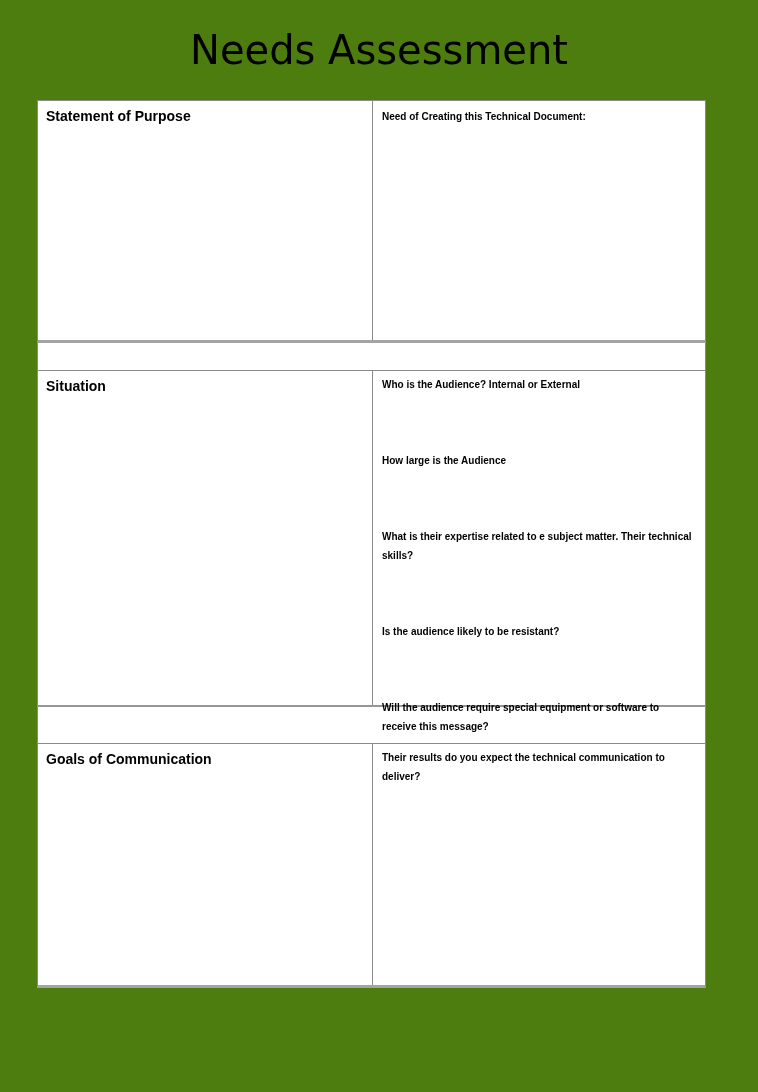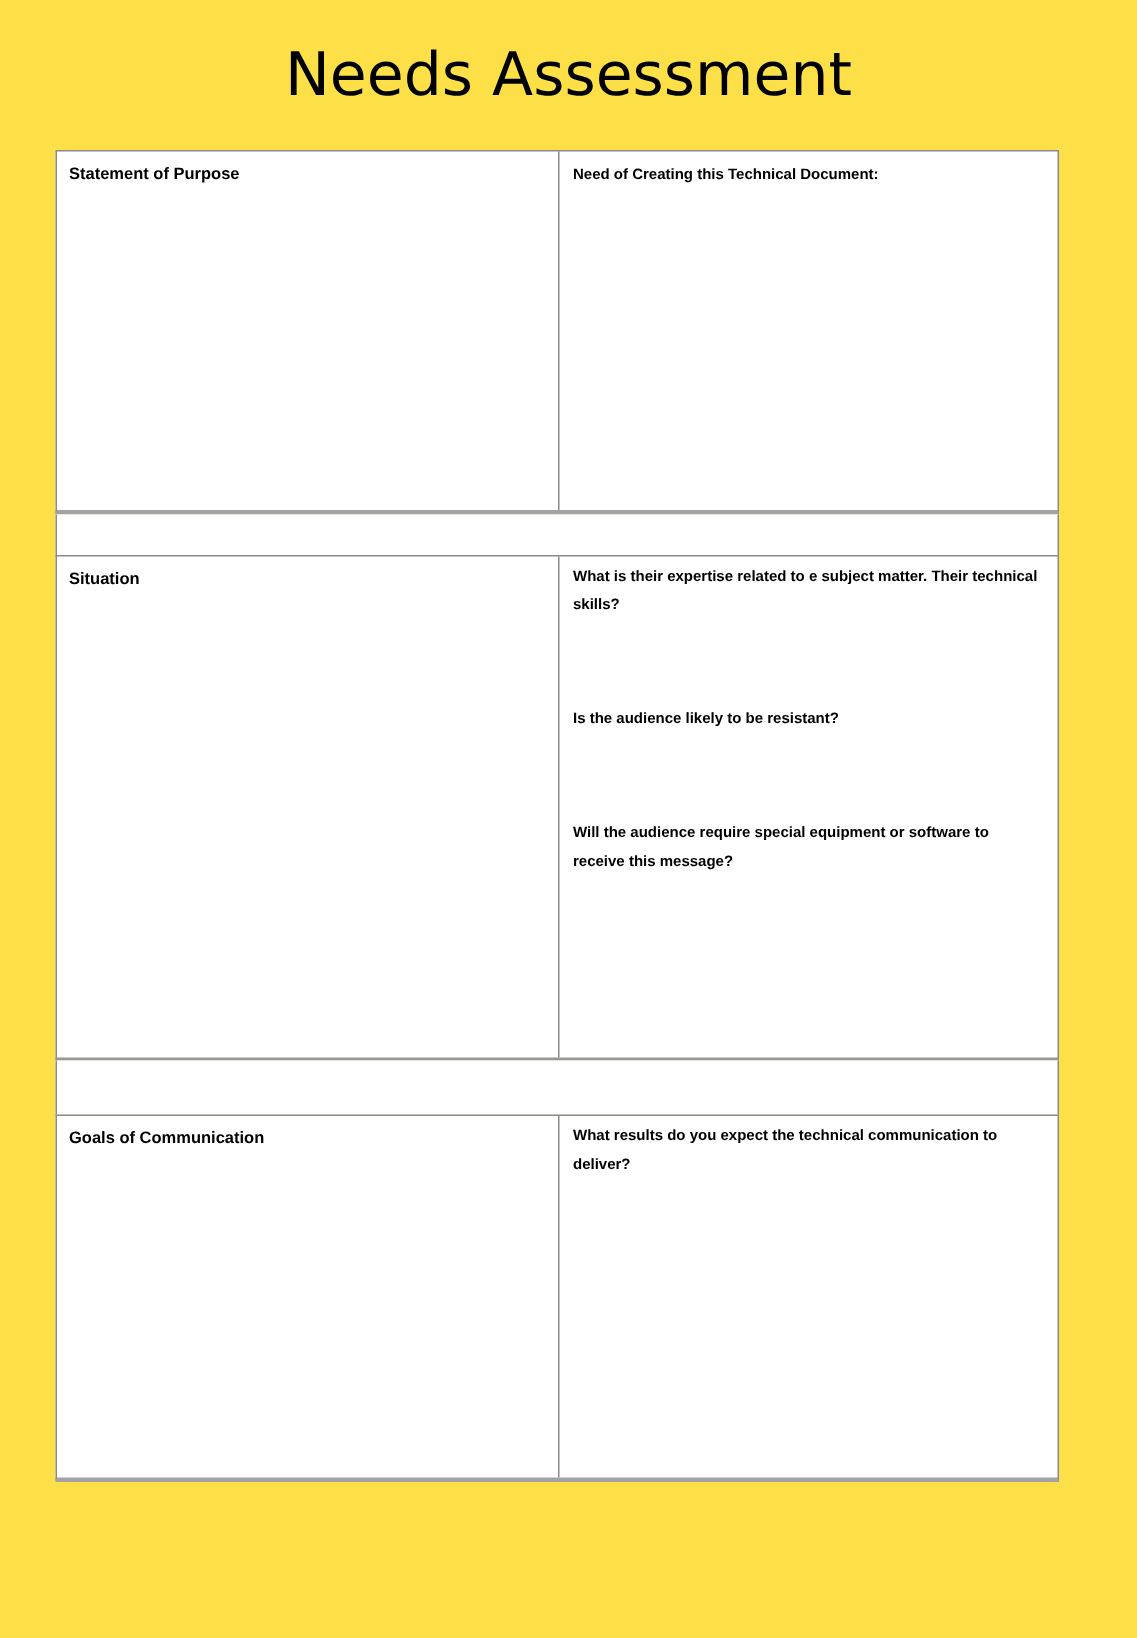--- a/index.html
+++ b/index.html
@@ -1,20 +1,20 @@
 <!DOCTYPE html>
 <html><head>
 <meta charset="utf-8">
 <style>
   html, body { margin: 0; padding: 0; background: #ffffff; }
   .doc {
     position: relative;
     width: 758px;
     height: 1092px;
-    background: #fde047;
+    background: #4d7c0f;
     overflow: hidden;
     font-family: "Liberation Sans", sans-serif;
   }
   .doc-title {
     margin: 26px 0 0 0;
     text-align: center;
     font-family: "DejaVu Sans", sans-serif;
     font-weight: 400;
     font-size: 40px;
     line-height: 48px;
@@ -40,21 +40,21 @@
     border-right: 1px solid #8a8a8a;
     background: #ffffff;
   }
   .spacer-1 { height: 27px; }
   .spacer-2 { height: 36px; }
   .cell { box-sizing: border-box; }
   .head {
     width: 335px;
     border-right: 1px solid #8a8a8a;
     padding: 5px 8px;
-    font-size: 11px;
+    font-size: 14px;
     line-height: 20px;
     font-weight: 700;
     color: #000000;
   }
   .prompts {
     flex: 1;
     padding: 4px 10px 4px 9px;
   }
   .prompt {
     margin: 0 0 57px 0;
@@ -84,31 +84,33 @@
       </div>
     </section>
 
     <div class="spacer spacer-1"></div>
 
     <section class="tbl tbl-2">
       <div class="cell head">
         <span>Situation</span>
       </div>
       <div class="cell prompts">
+        <p class="prompt">Who is the Audience? Internal or External</p>
+        <p class="prompt">How large is the Audience</p>
         <p class="prompt">What is their expertise related to e subject matter. Their technical skills?</p>
         <p class="prompt">Is the audience likely to be resistant?</p>
         <p class="prompt">Will the audience require special equipment or software to receive this message?</p>
       </div>
     </section>
 
     <div class="spacer spacer-2"></div>
 
     <section class="tbl tbl-3">
       <div class="cell head">
         <span>Goals of Communication</span>
       </div>
       <div class="cell prompts">
-        <p class="prompt">What results do you expect the technical communication to deliver?</p>
+        <p class="prompt">Their results do you expect the technical communication to deliver?</p>
       </div>
     </section>
 
   </div>
 </div>
 
 </body></html>

